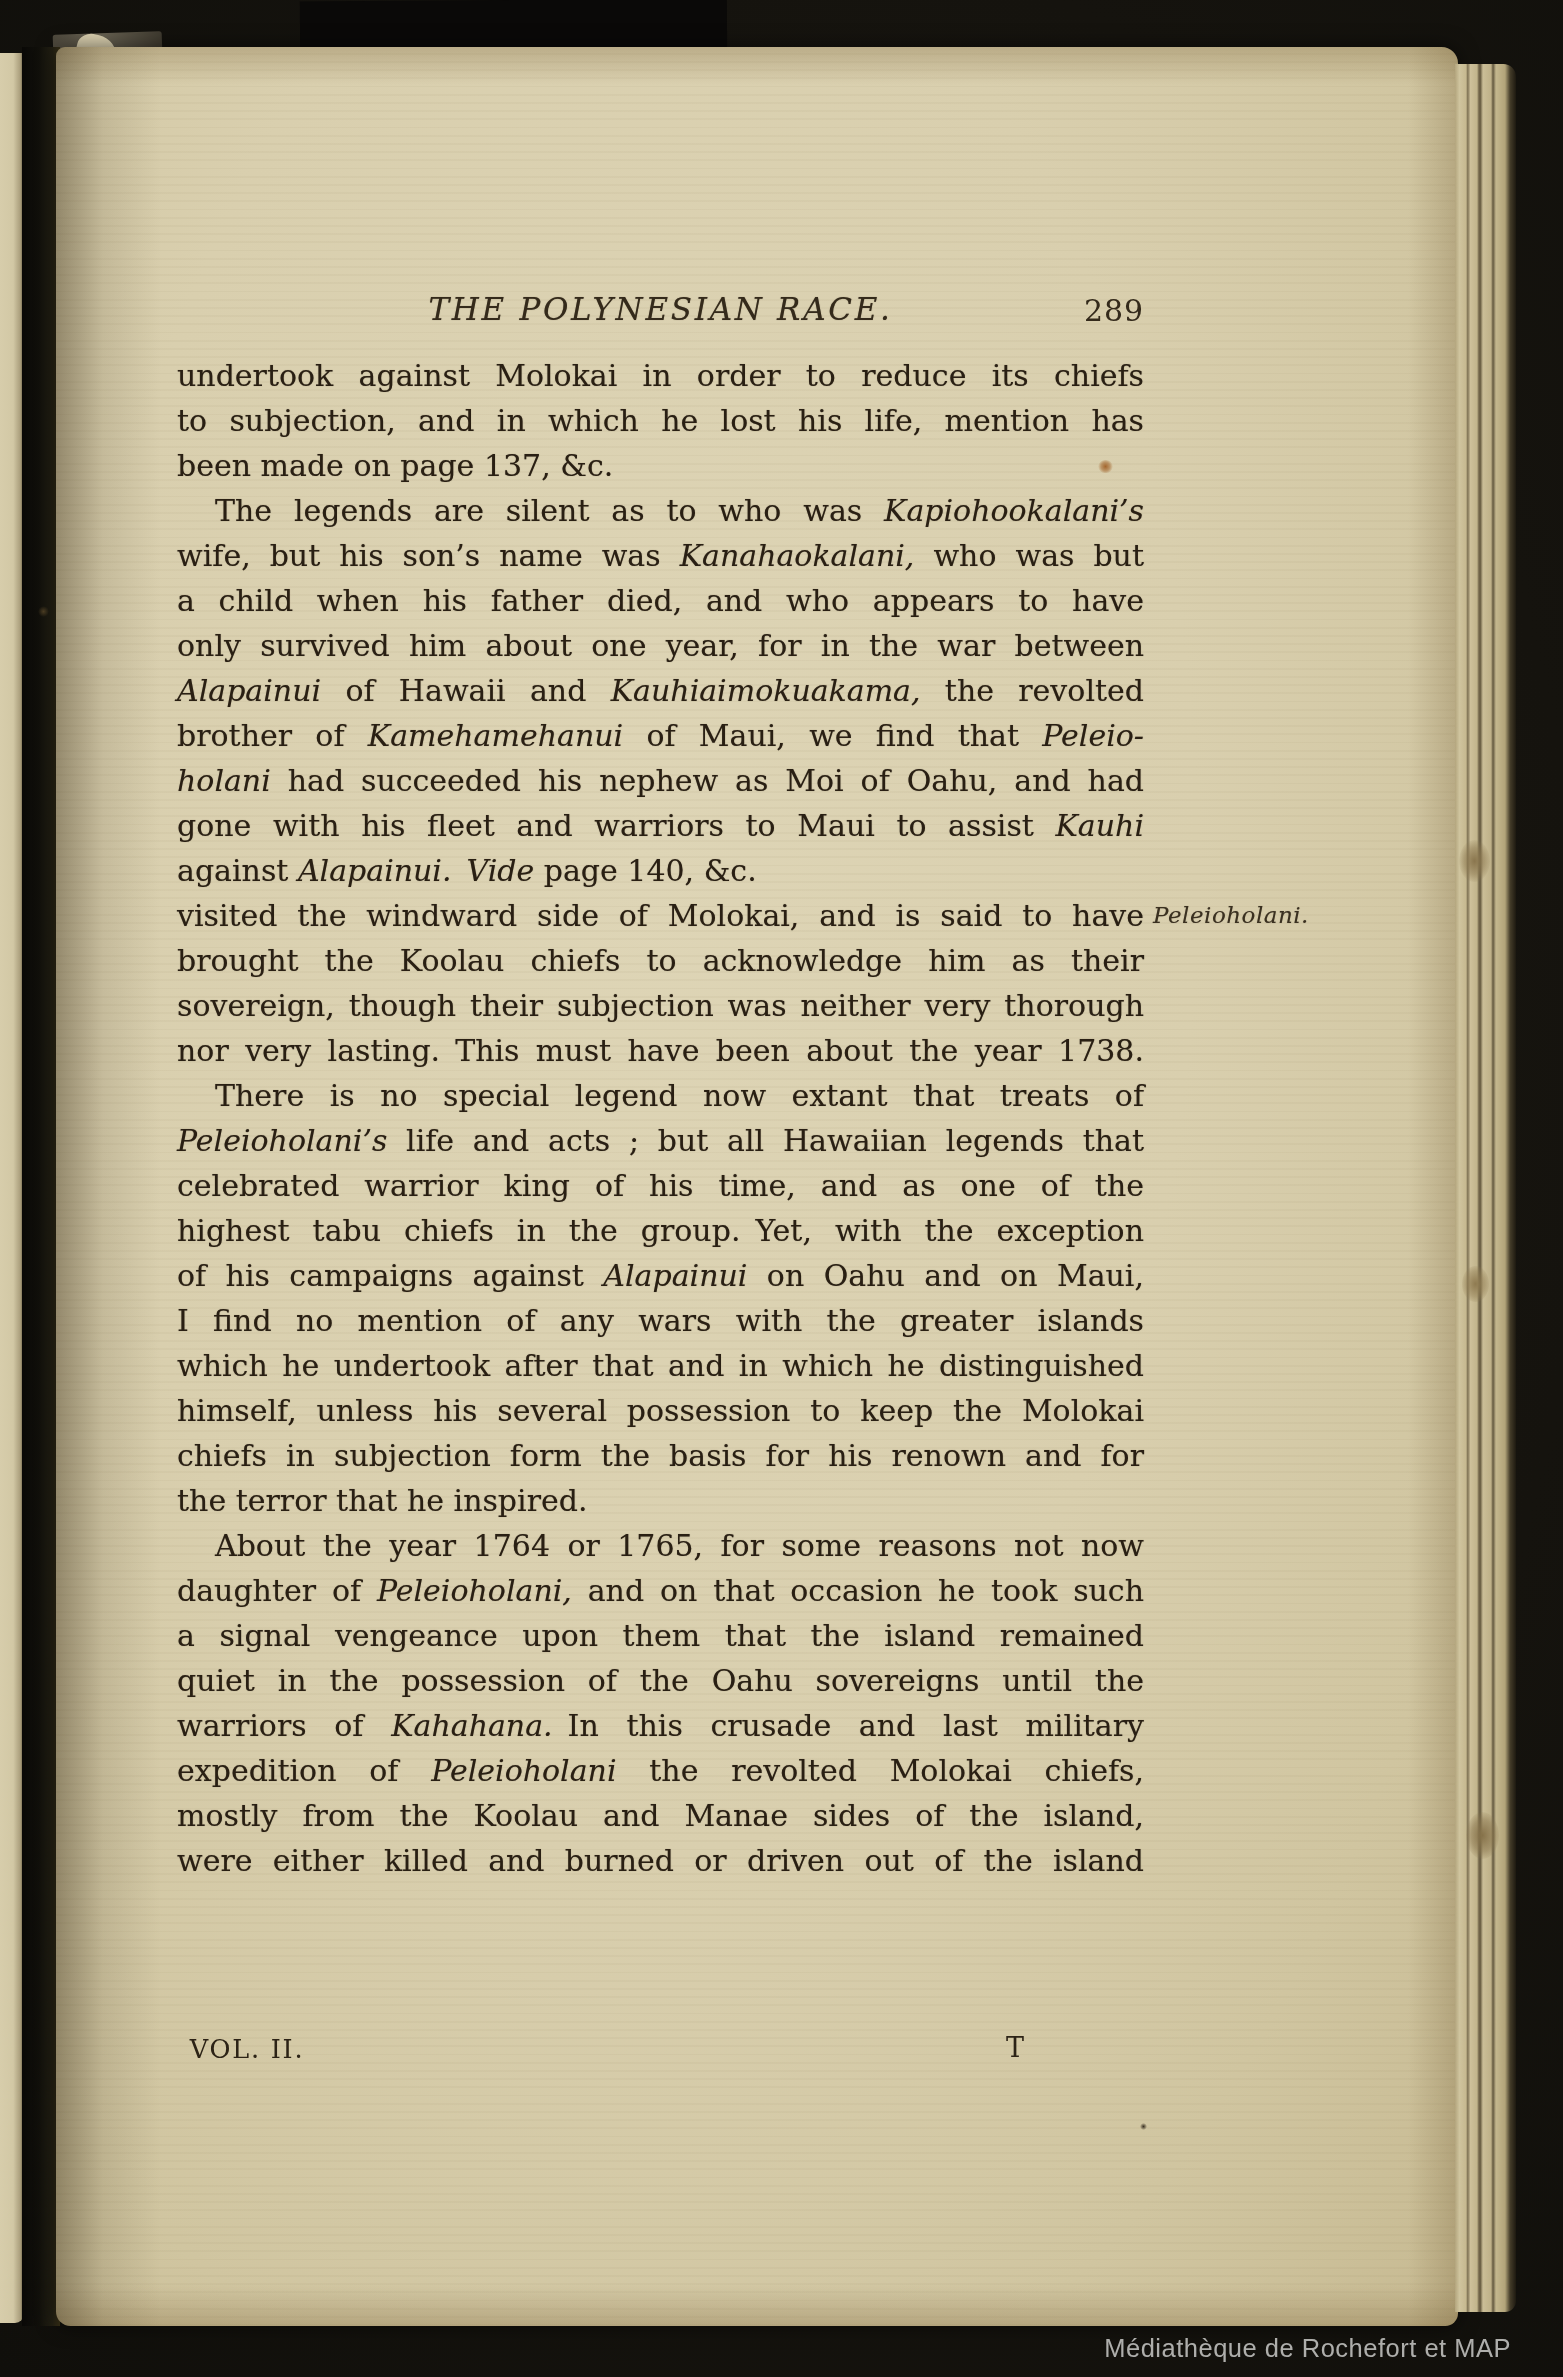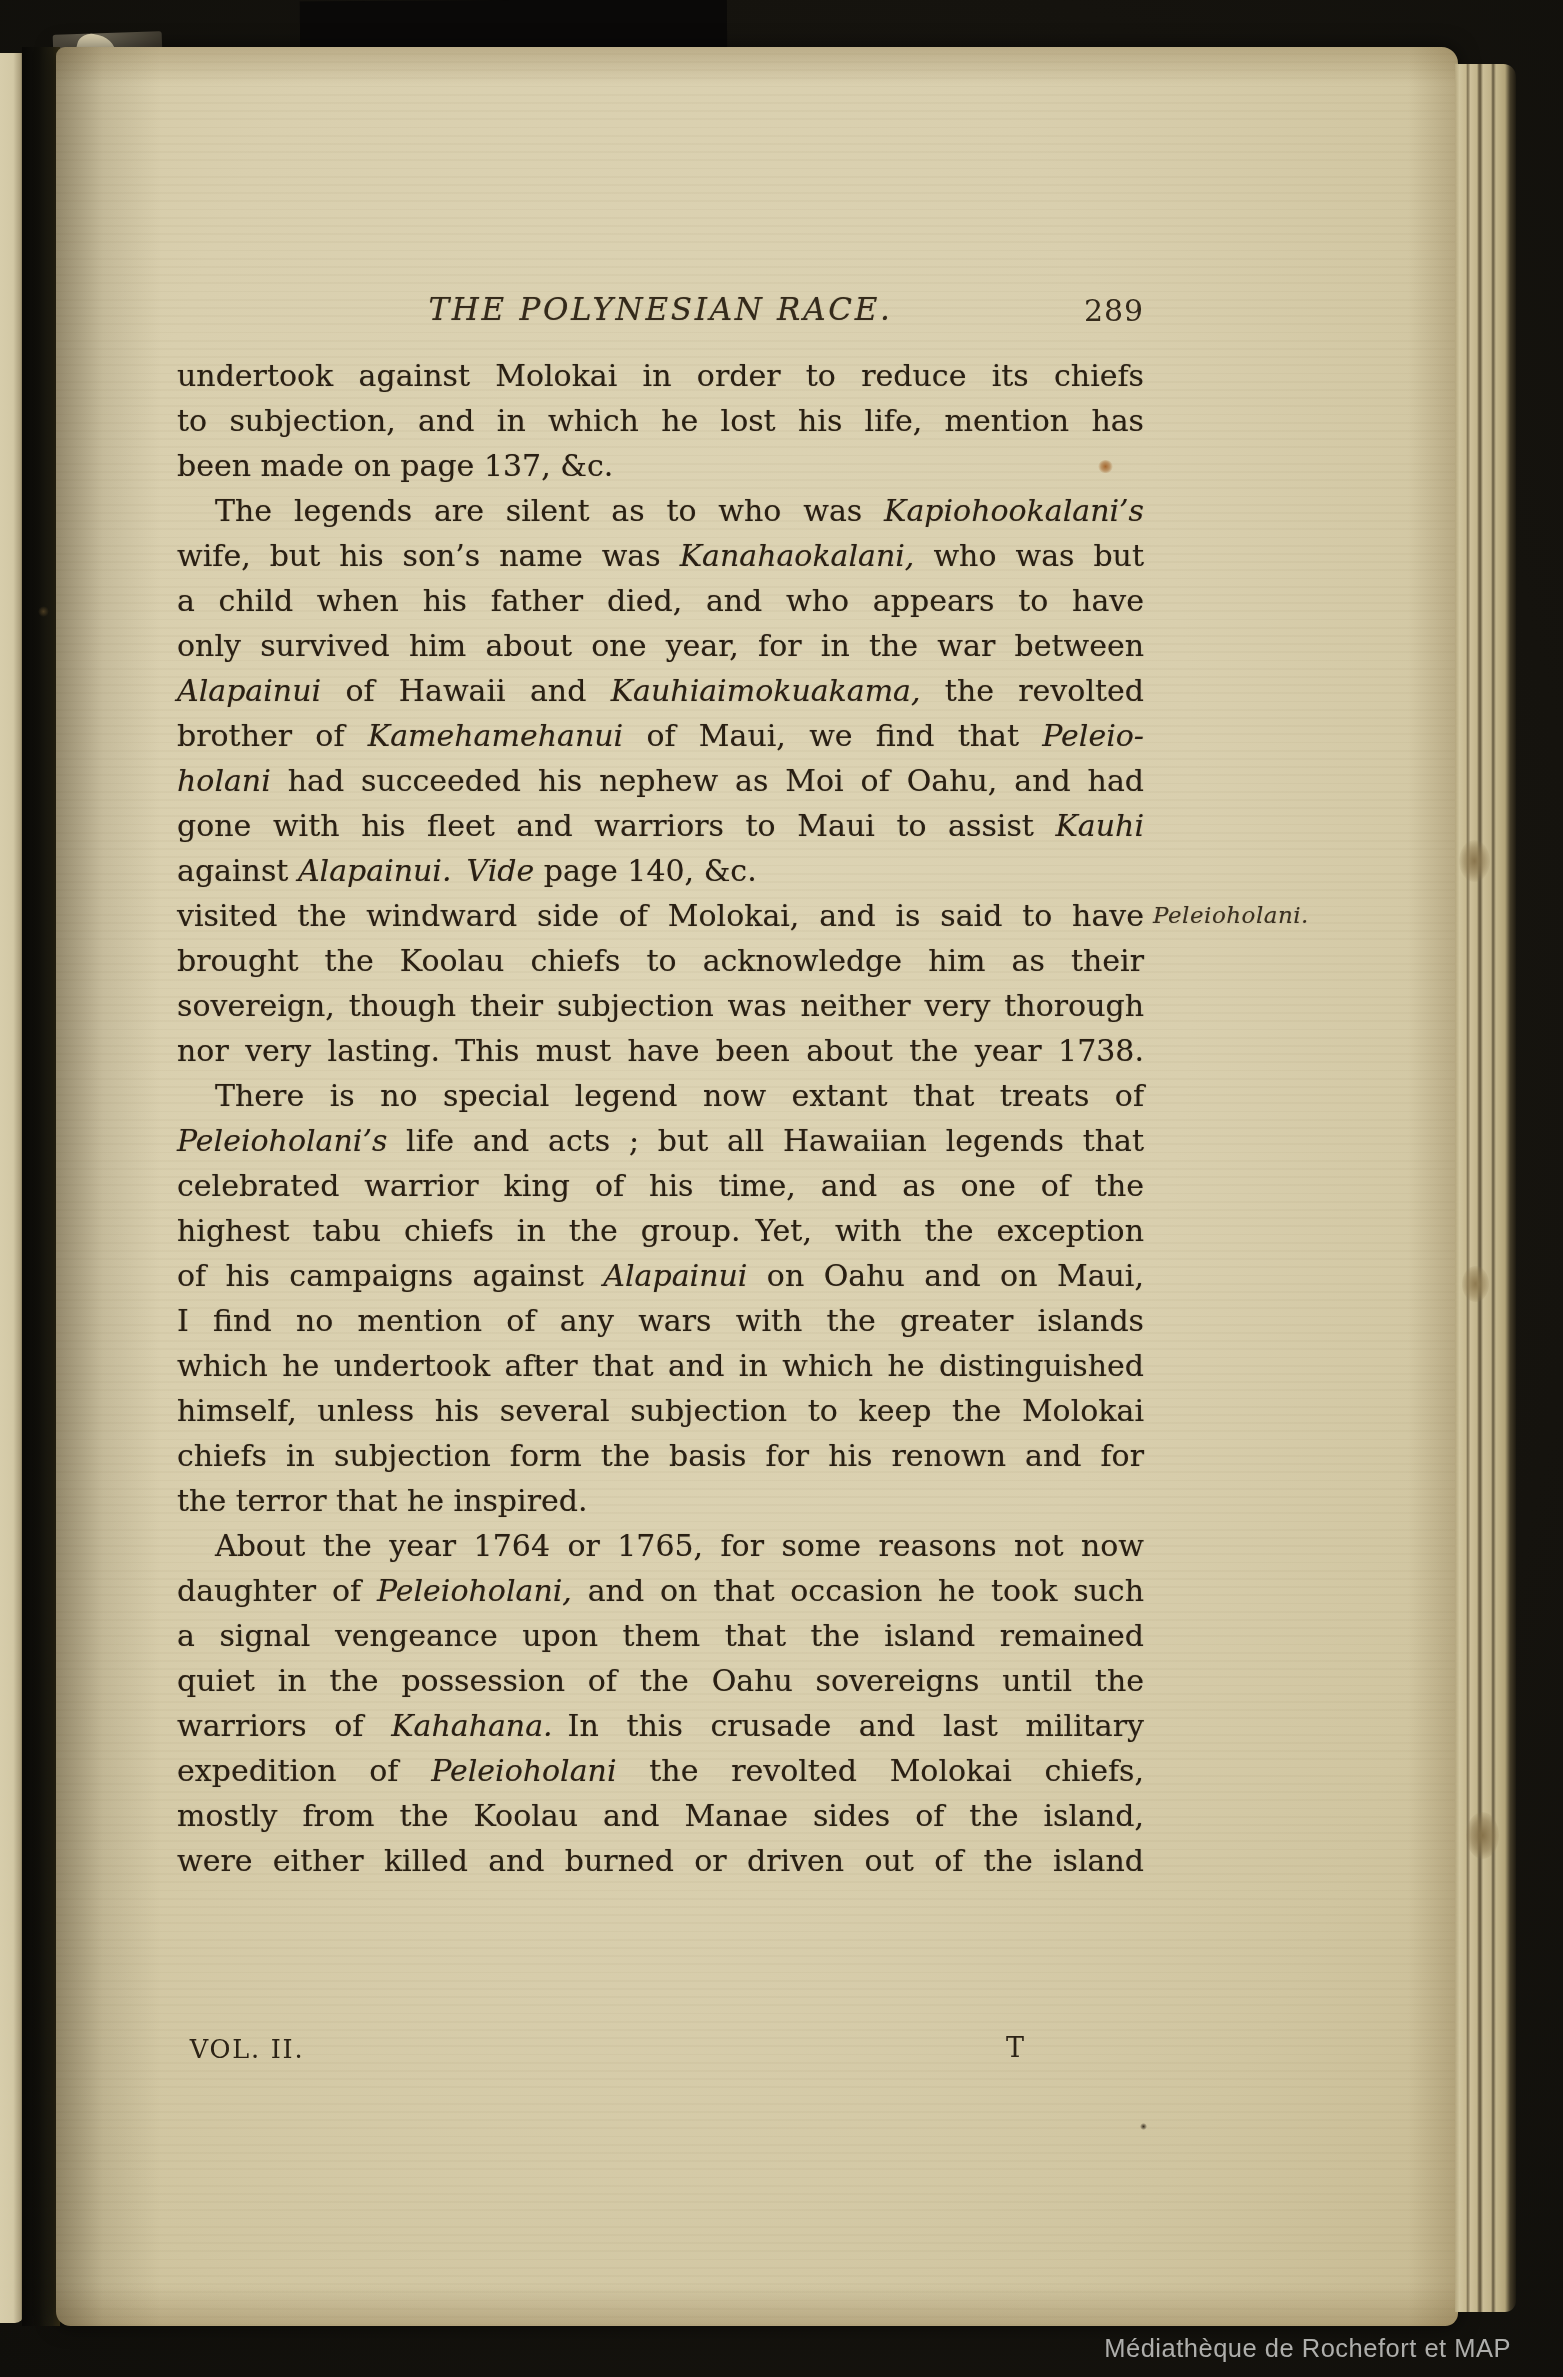--- a/index.html
+++ b/index.html
@@ -140,21 +140,21 @@
       <div class="line"><span>brought the Koolau chiefs to acknowledge him as their</span></div>
       <div class="line"><span>sovereign, though their subjection was neither very thorough</span></div>
       <div class="line"><span>nor very lasting. This must have been about the year 1738.</span></div>
       <div class="line indent"><span>There is no special legend now extant that treats of</span></div>
       <div class="line"><span class="it">Peleioholani’s</span><span> life and acts ; but all Hawaiian legends that</span></div>
       <div class="line"><span>celebrated warrior king of his time, and as one of the</span></div>
       <div class="line"><span>highest tabu chiefs in the group. Yet, with the exception</span></div>
       <div class="line"><span>of his campaigns against </span><span class="it">Alapainui</span><span> on Oahu and on Maui,</span></div>
       <div class="line"><span>I find no mention of any wars with the greater islands</span></div>
       <div class="line"><span>which he undertook after that and in which he distinguished</span></div>
-      <div class="line"><span>himself, unless his several subjection to keep the Molokai</span></div>
+      <div class="line"><span>himself, unless his several possession to keep the Molokai</span></div>
       <div class="line"><span>chiefs in subjection form the basis for his renown and for</span></div>
       <div class="line nojust"><span>the terror that he inspired.</span></div>
       <div class="line indent"><span>About the year 1764 or 1765, for some reasons not now</span></div>
       <div class="line"><span>daughter of </span><span class="it">Peleioholani,</span><span> and on that occasion he took such</span></div>
       <div class="line"><span>a signal vengeance upon them that the island remained</span></div>
       <div class="line"><span>quiet in the possession of the Oahu sovereigns until the</span></div>
       <div class="line"><span>warriors of </span><span class="it">Kahahana.</span><span> In this crusade and last military</span></div>
       <div class="line"><span>expedition of </span><span class="it">Peleioholani</span><span> the revolted Molokai chiefs,</span></div>
       <div class="line"><span>mostly from the Koolau and Manae sides of the island,</span></div>
       <div class="line"><span>were either killed and burned or driven out of the island</span></div>

